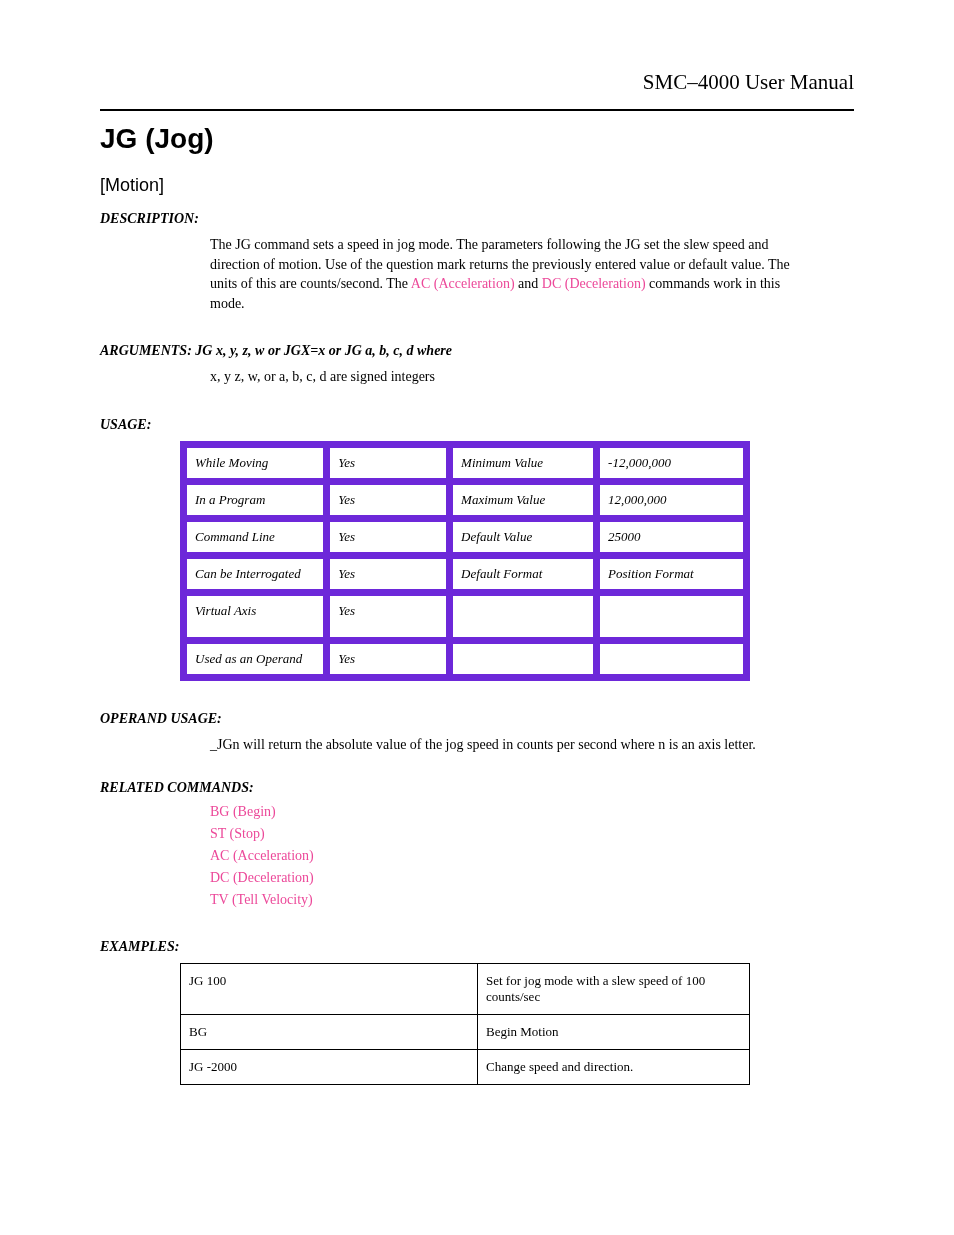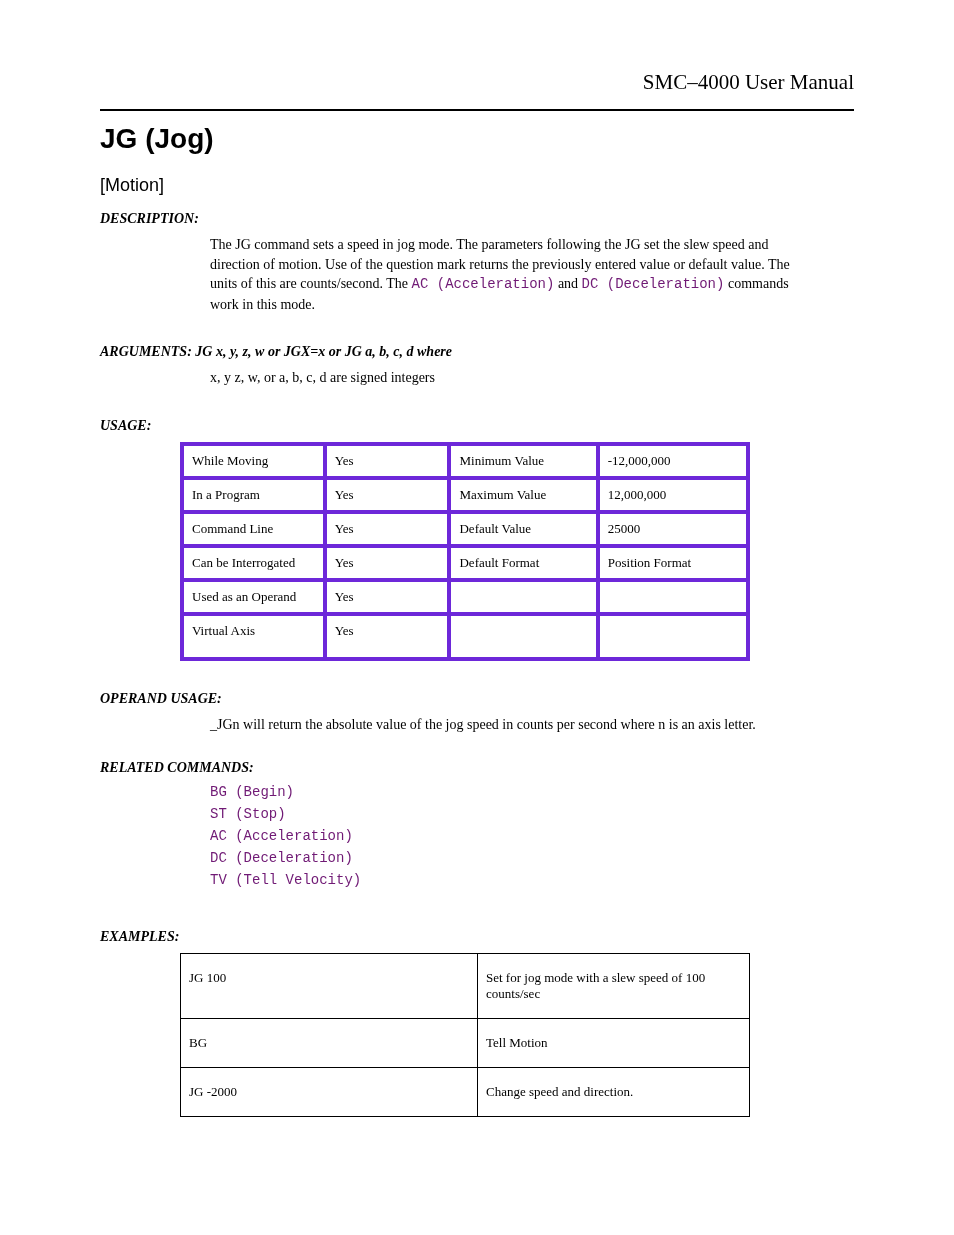--- a/index.html
+++ b/index.html
@@ -40,43 +40,43 @@
     font-size: 14px;
     margin: 15px 0 8px 0;
   }
   .body-text {
     margin-left: 110px;
     font-size: 14px;
     line-height: 1.4;
     max-width: 600px;
   }
   .link {
-    color: #701a75;
-    font-family: Liberation Mono, monospace;
+    color: #ec4899;
   }
   table.usage {
     border-collapse: collapse;
     margin-left: 80px;
     width: 570px;
     font-size: 13px;
   }
   table.usage td {
-    border: 4px solid #6d28d9;
+    border: 7px solid #6d28d9;
     padding: 7px 8px;
     vertical-align: top;
+    font-style: italic;
   }
   table.examples {
     border-collapse: collapse;
     margin-left: 80px;
     width: 570px;
     font-size: 13px;
   }
   table.examples td {
     border: 1px solid #000;
-    padding: 16px 8px;
+    padding: 9px 8px;
     vertical-align: top;
   }
   .arguments-line {
     font-style: italic;
     font-weight: bold;
     font-size: 14px;
     margin: 30px 0 8px 0;
   }
   .related-list {
     margin-left: 110px;
@@ -129,55 +129,55 @@
     <td>Default Value</td>
     <td>25000</td>
   </tr>
   <tr>
     <td>Can be Interrogated</td>
     <td>Yes</td>
     <td>Default Format</td>
     <td>Position Format</td>
   </tr>
   <tr>
-    <td>Used as an Operand</td>
+    <td style="padding-bottom:18px">Virtual Axis</td>
     <td>Yes</td>
     <td></td>
     <td></td>
   </tr>
   <tr>
-    <td style="padding-bottom:18px">Virtual Axis</td>
+    <td>Used as an Operand</td>
     <td>Yes</td>
     <td></td>
     <td></td>
   </tr>
 </tbody>
   </table>
 
 <div class="section-label" style="margin-top:30px">OPERAND USAGE:</div>
 <div class="body-text">_JGn will return the absolute value of the jog speed in counts per second where n is an axis letter.</div>
 
 <div class="section-label" style="margin-top:25px">RELATED COMMANDS:</div>
 <div class="related-list">
   <div class="link">BG (Begin)</div>
   <div class="link">ST (Stop)</div>
   <div class="link">AC (Acceleration)</div>
   <div class="link">DC (Deceleration)</div>
   <div class="link">TV (Tell Velocity)</div>
 </div>
 
-<div class="section-label" style="margin-top:41px">EXAMPLES:</div>
+<div class="section-label" style="margin-top:31px">EXAMPLES:</div>
 <table class="examples">
   <tbody>
       <tr>
     <td style="width:280px">JG 100</td>
     <td>Set for jog mode with a slew speed of 100 counts/sec</td>
   </tr>
   <tr>
     <td>BG</td>
-    <td>Tell Motion</td>
+    <td>Begin Motion</td>
   </tr>
   <tr>
     <td>JG -2000</td>
     <td>Change speed and direction.</td>
   </tr>
 </tbody>
   </table>
 
 </body></html>

